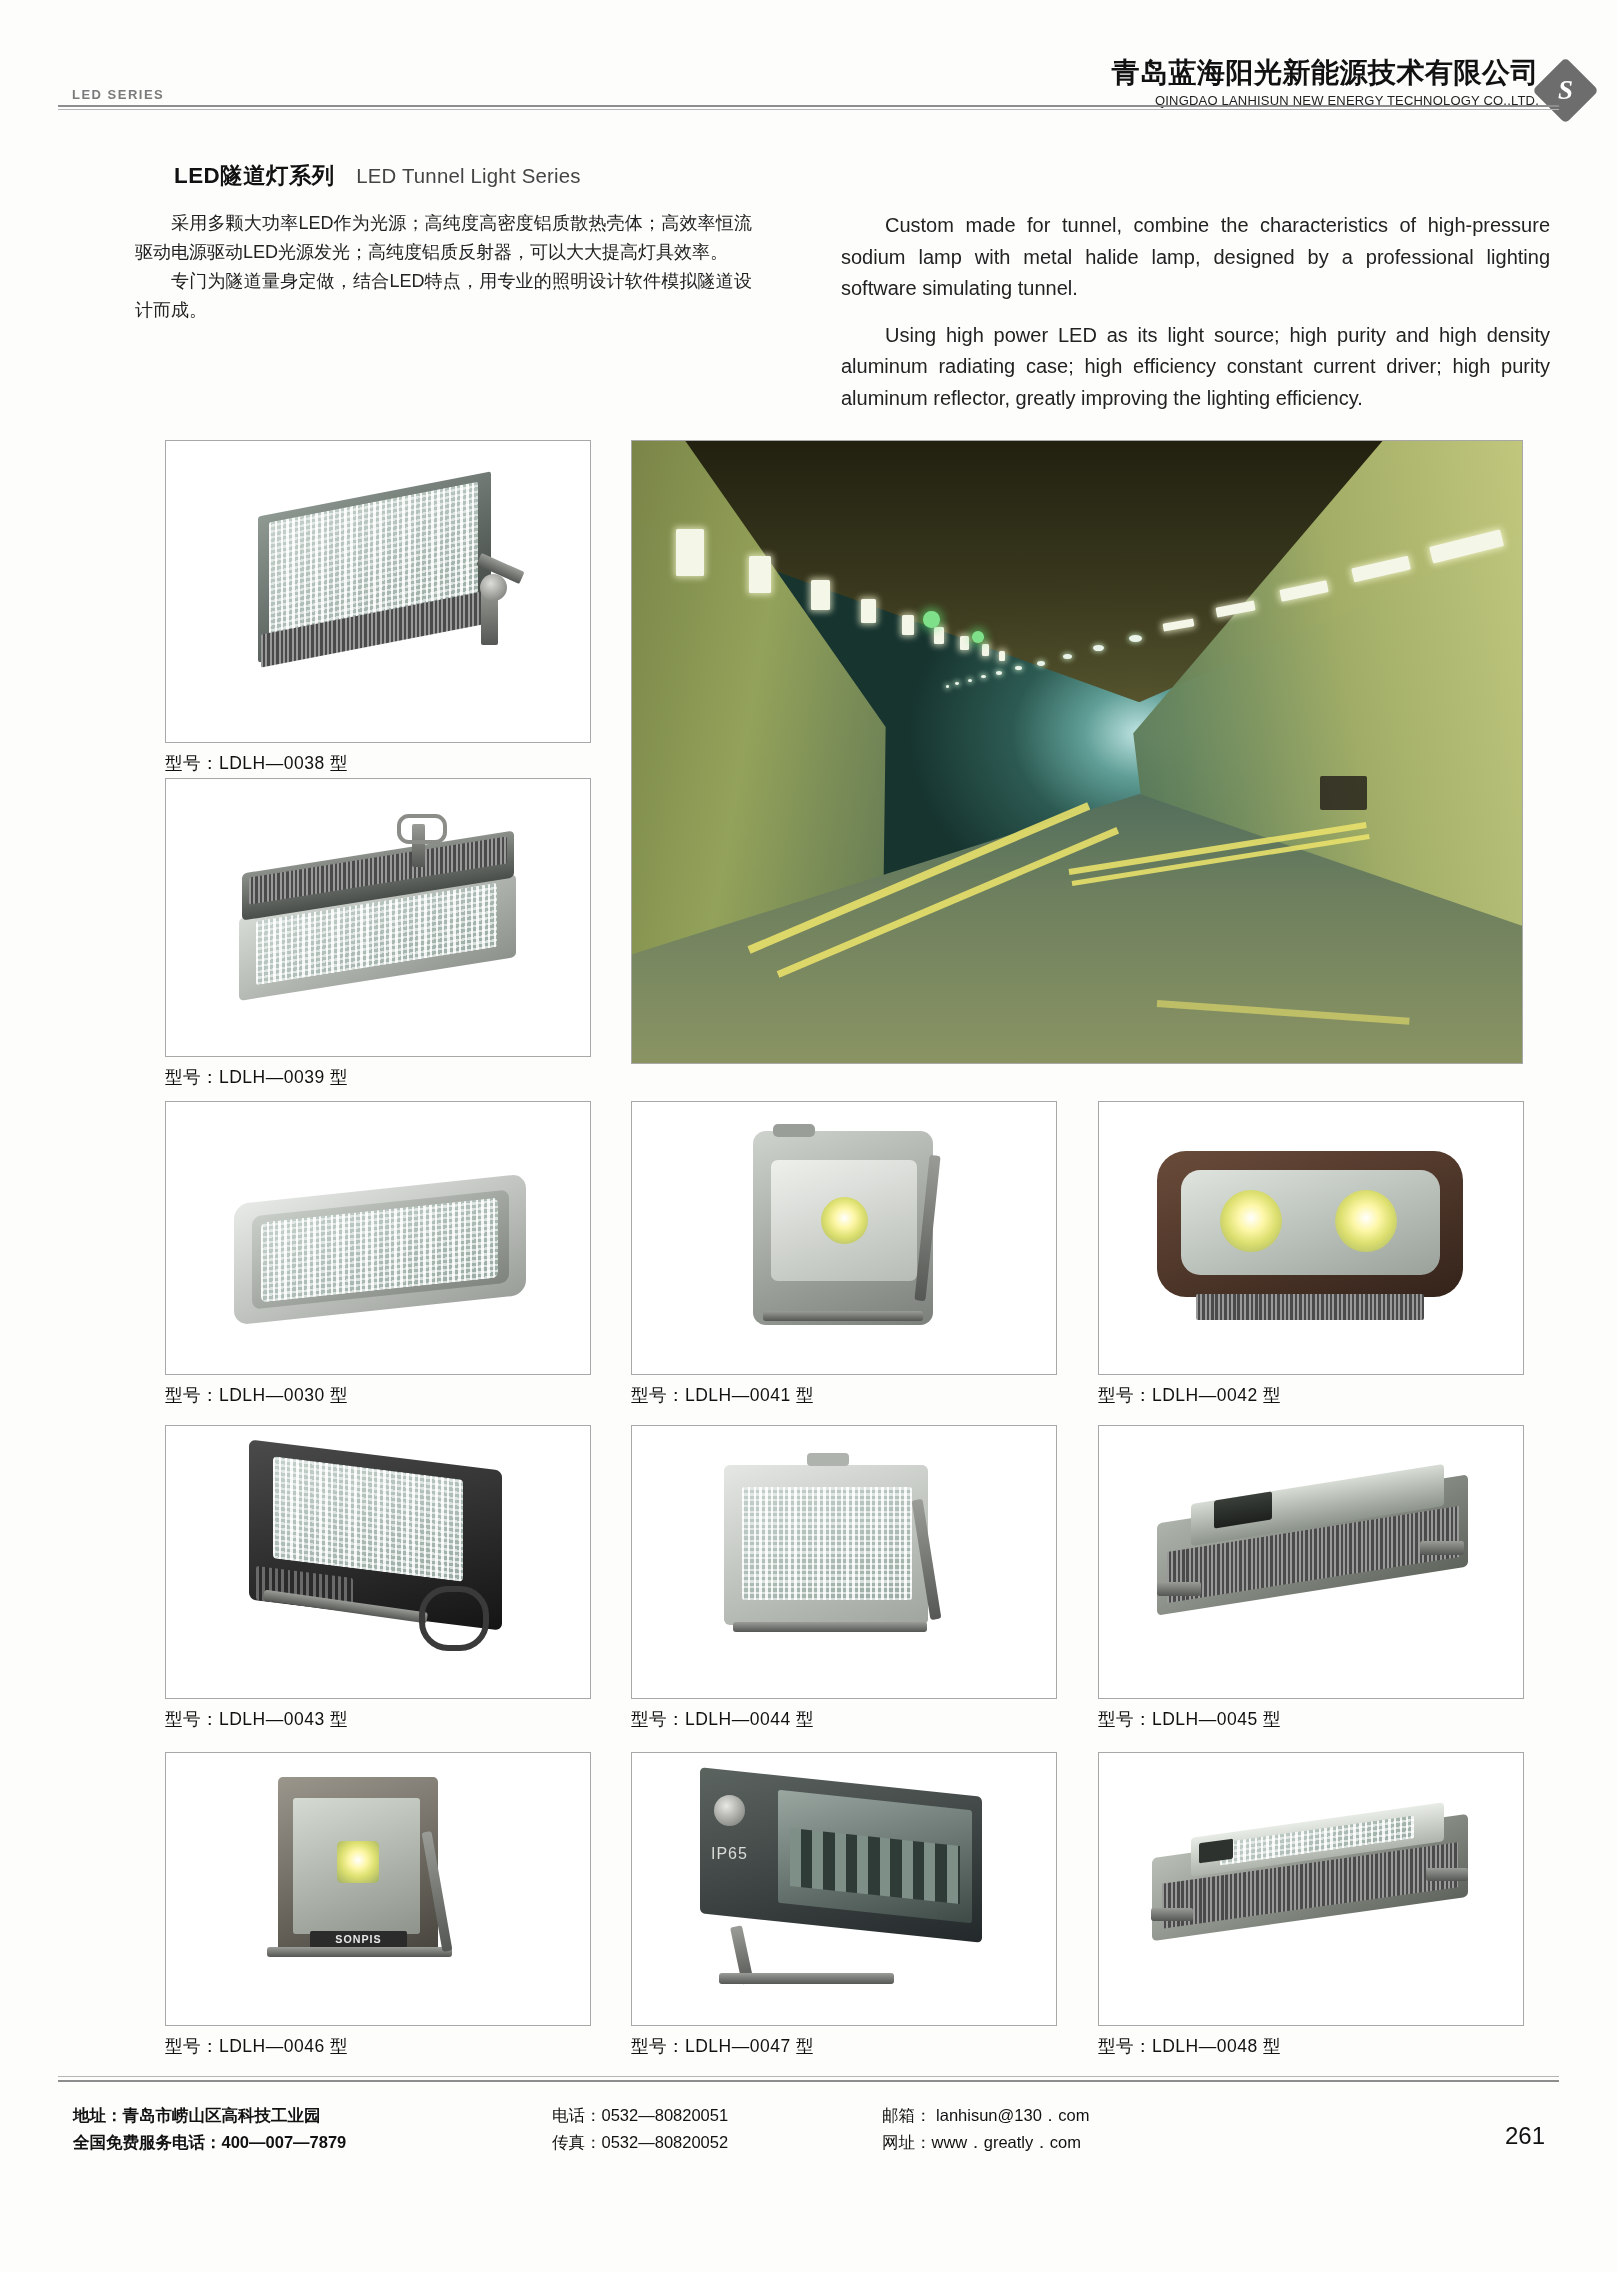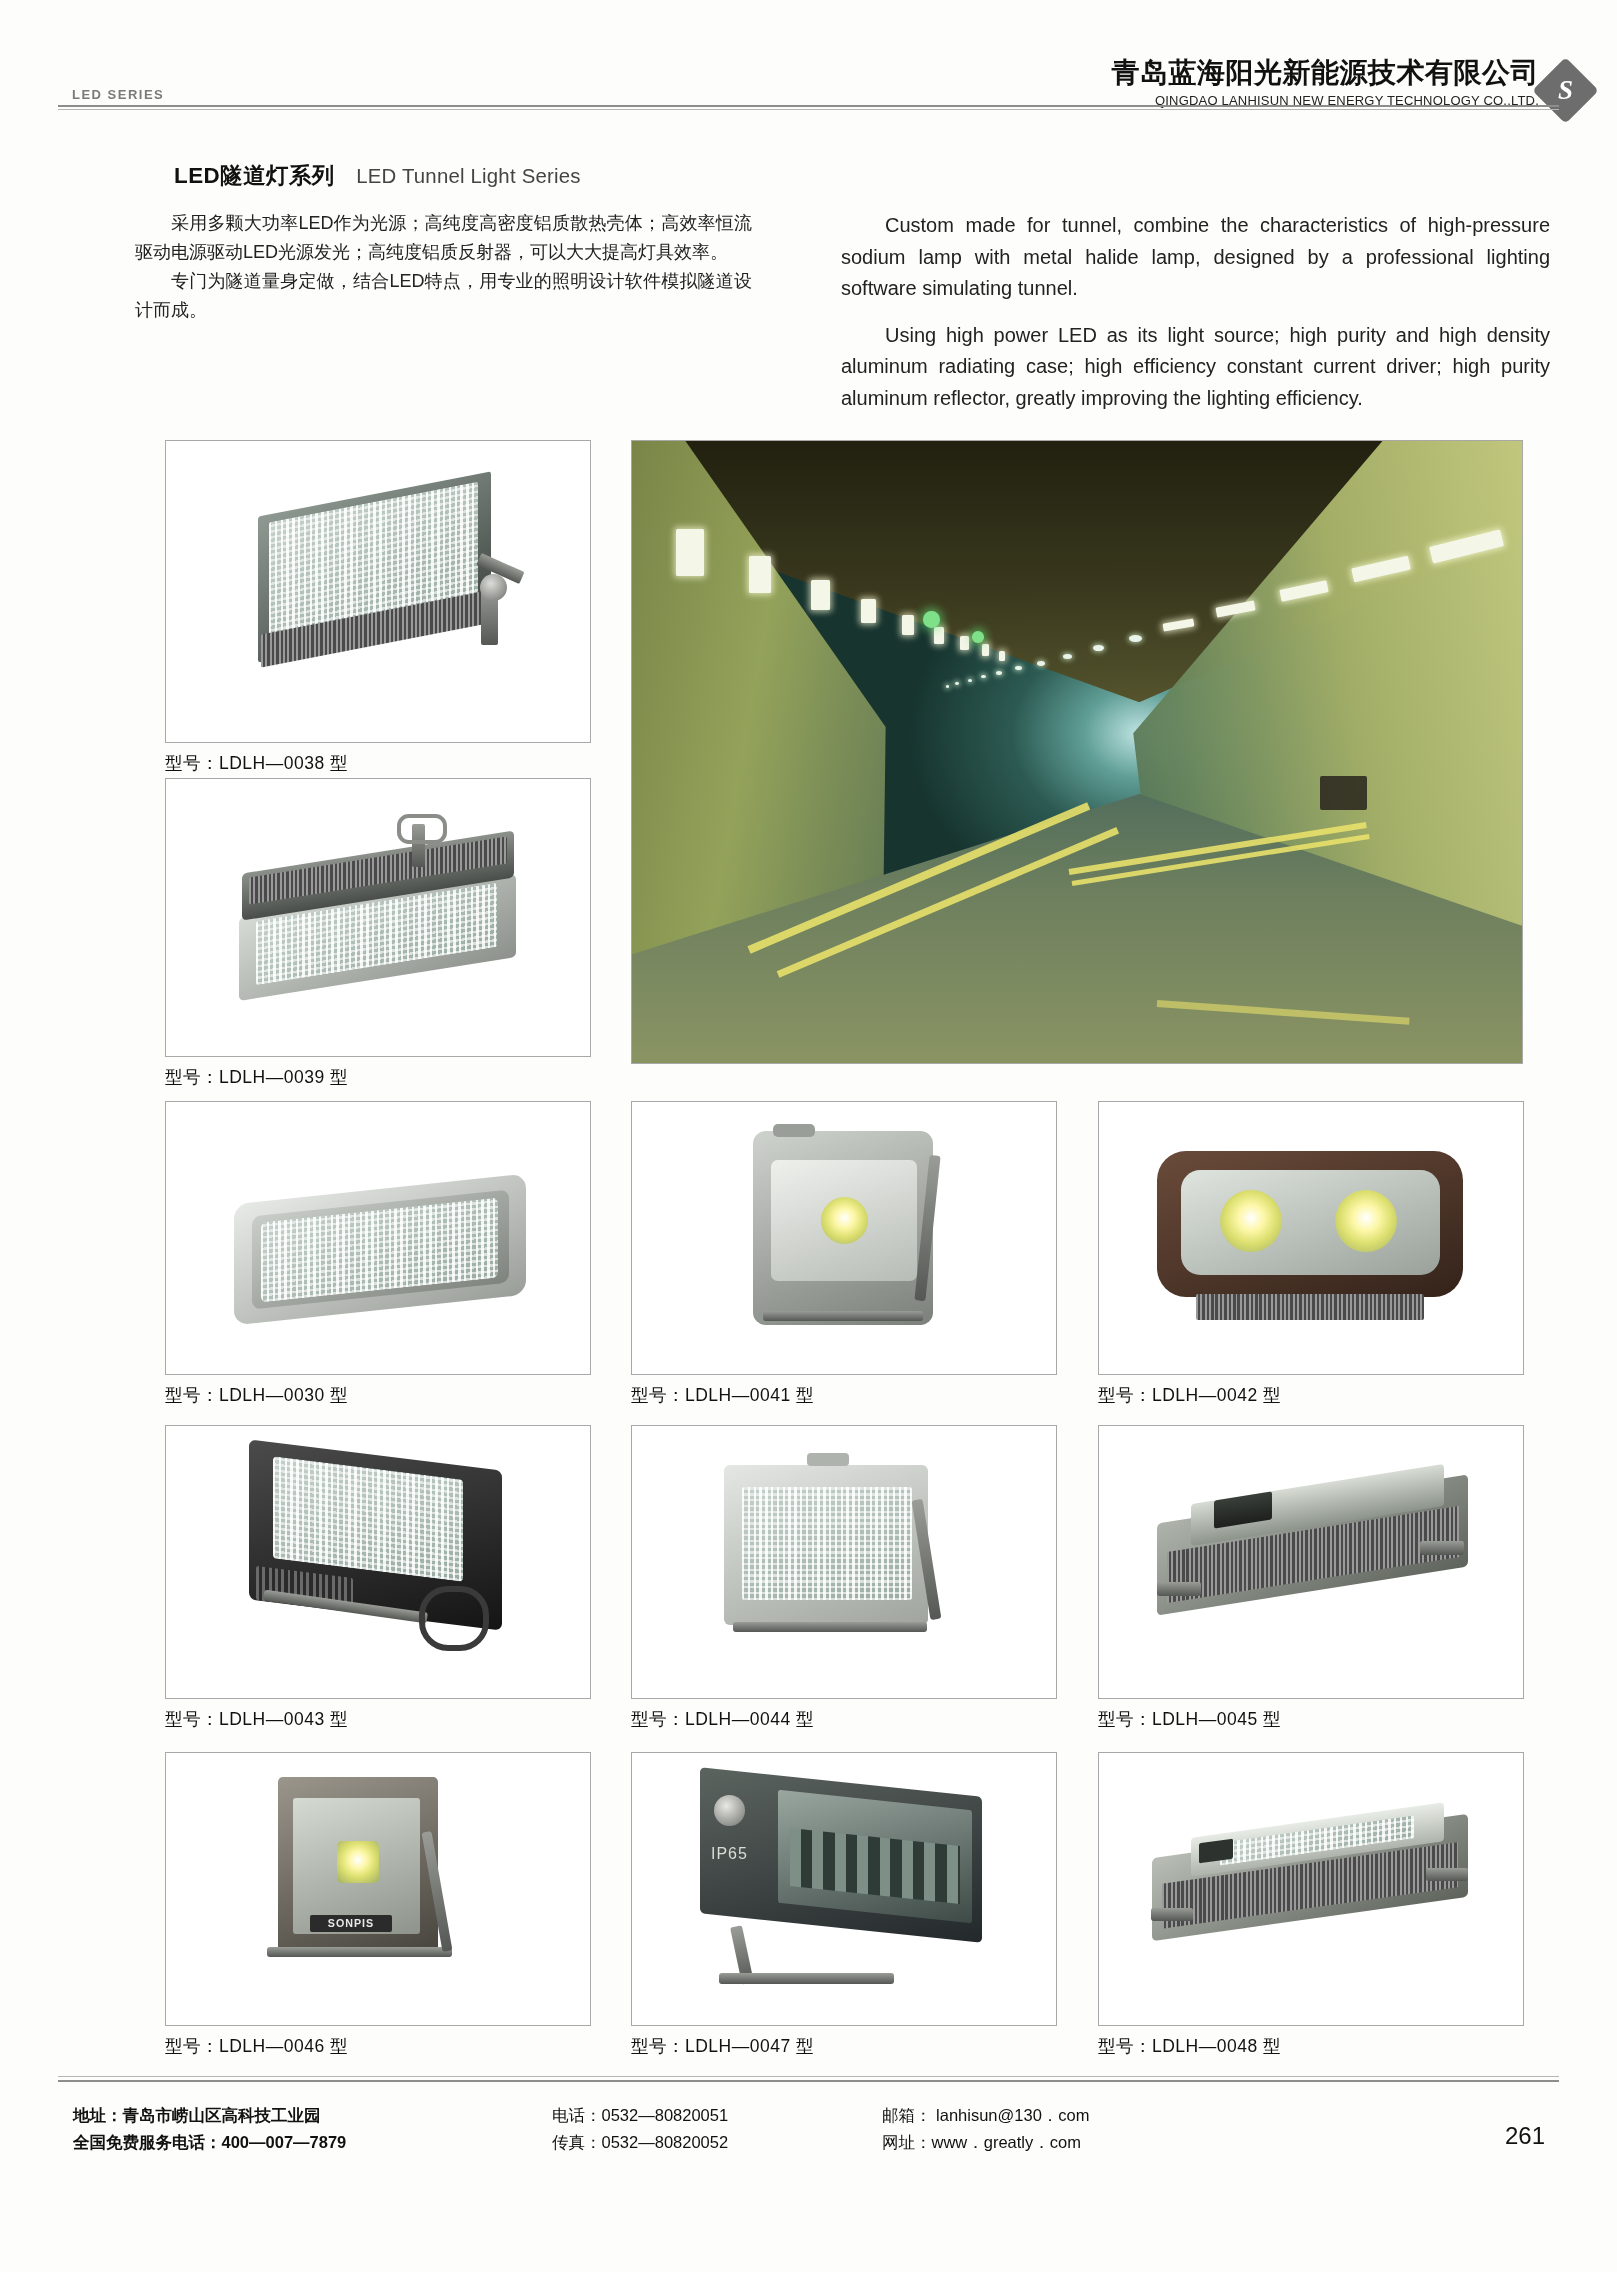--- a/index.html
+++ b/index.html
@@ -420,21 +420,21 @@
       </div>
       <div class="caption">型号：LDLH—0045 型</div>
     </div>
 
     <div class="cell" style="left:0; top:1312px;">
       <div class="photo" style="width:424px;height:272px;">
         <div class="ill">
           <div class="cx" style="left:112px;top:24px;width:160px;height:180px;background:linear-gradient(160deg,#9b968c,#46433c);border-radius:4.9px;"></div>
           <div class="cx" style="left:127px;top:45px;width:127px;height:136px;background:linear-gradient(160deg,#d5dad3,#8e948c);border-radius:2.9px;"></div>
           <div class="cx cob" style="left:171px;top:88px;width:42px;height:42px;border-radius:4.9px;"></div>
-          <div class="cx" style="left:144px;top:162px;width:82px;height:16.5px;background:#2b2b2b;border-radius:1.9px;display:flex;align-items:center;justify-content:center;">
+          <div class="cx" style="left:144px;top:178px;width:97px;height:16.5px;background:#2b2b2b;border-radius:1.9px;display:flex;align-items:center;justify-content:center;">
             <span style="color:#e9e9e9;font-size:10.7px;letter-spacing:1px;font-weight:bold;">SONPIS</span>
           </div>
           <div class="cx bracket" style="left:101px;top:194px;width:185px;height:9.7px;border-radius:2.9px;"></div>
           <div class="cx bracket" style="left:266px;top:78px;width:9.7px;height:121px;border-radius:2.9px;transform:rotate(-10deg);"></div>
         </div>
       </div>
       <div class="caption">型号：LDLH—0046 型</div>
     </div>
 
     <div class="cell" style="left:466px; top:1312px;">

